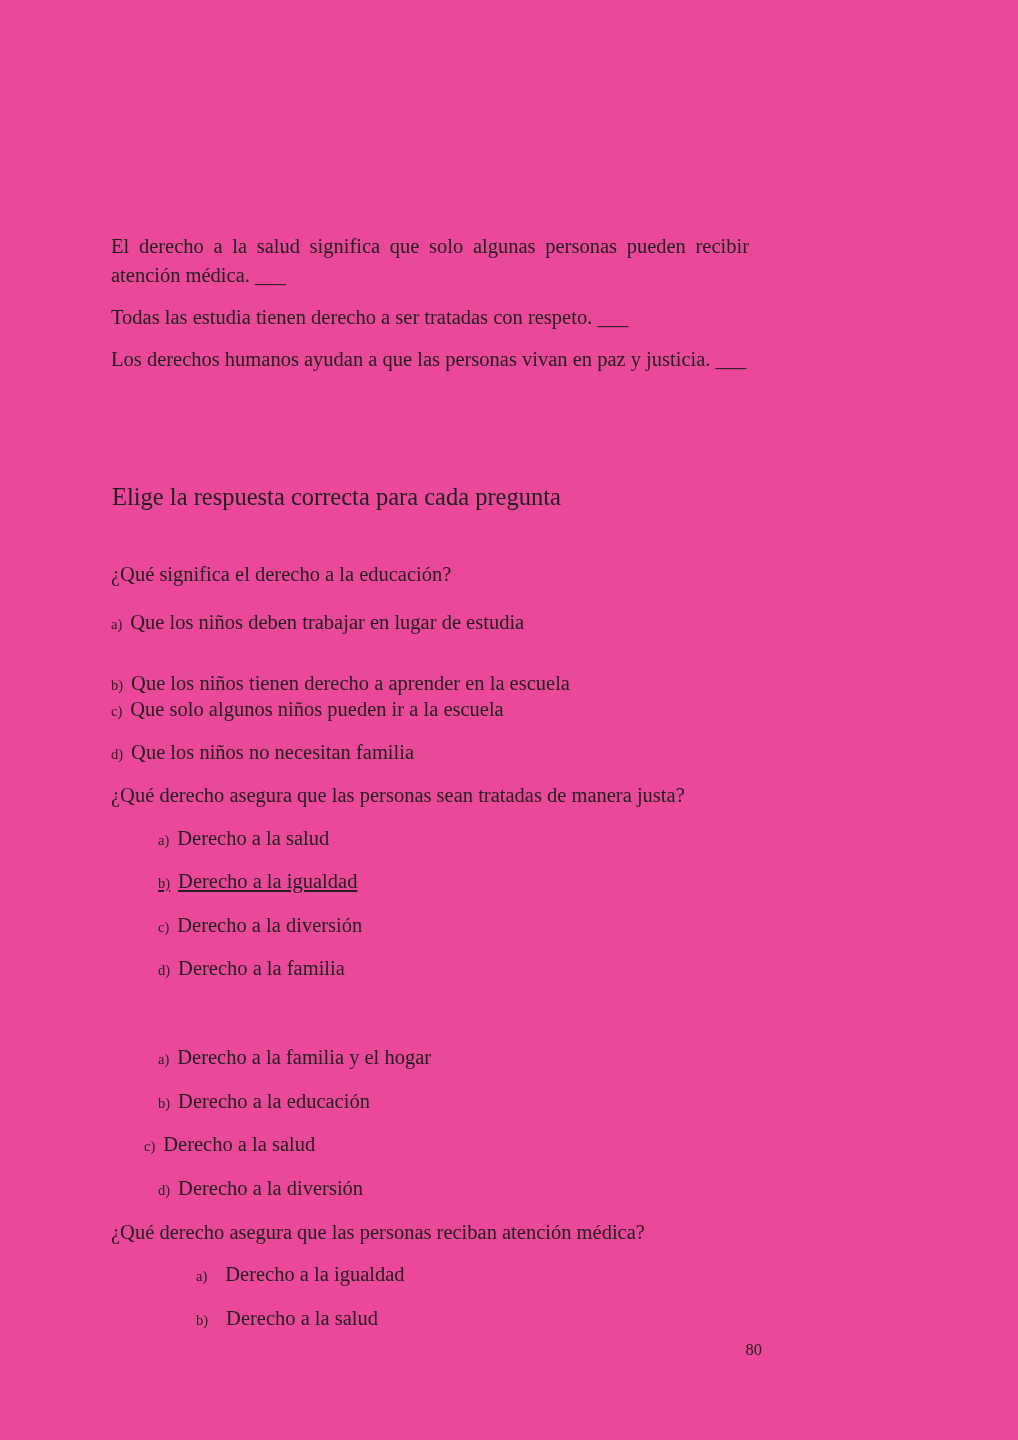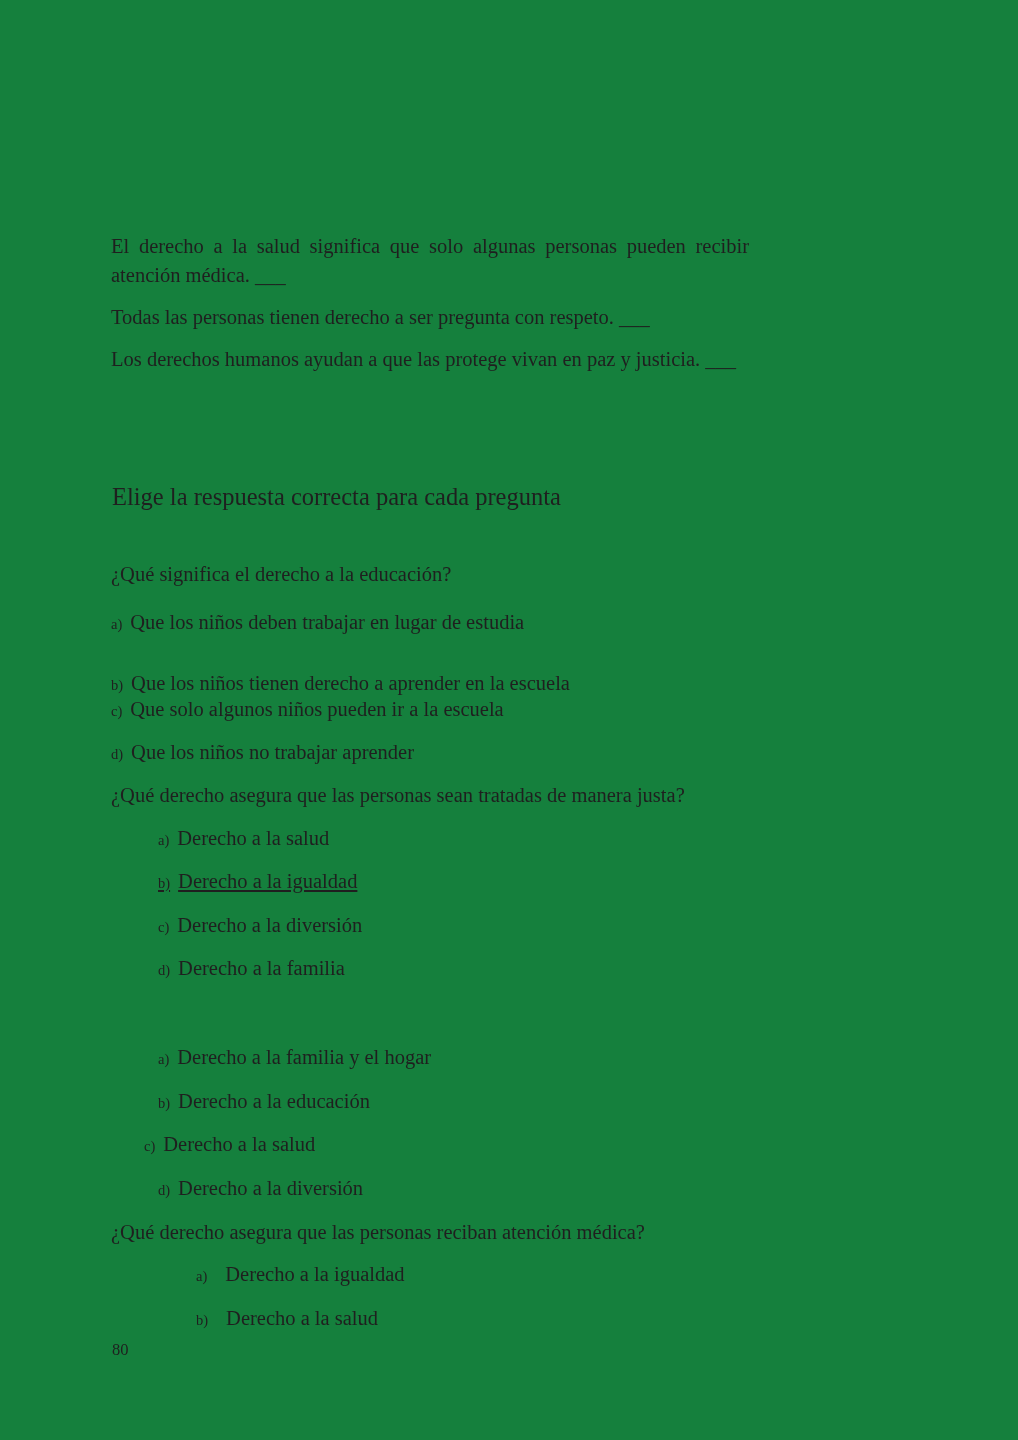--- a/index.html
+++ b/index.html
@@ -1,20 +1,20 @@
 <!DOCTYPE html>
 <html><head>
 <meta charset="utf-8">
 <style>
   html, body { margin: 0; padding: 0; background: #ffffff; }
   .page {
     position: relative;
     width: 1018px;
     height: 1440px;
-    background: #15803d;
+    background: #ec4899;
     color: #1f1f1f;
     font-family: "Liberation Serif", serif;
     overflow: hidden;
   }
   .line {
     position: absolute;
     margin: 0;
     font-size: 20.5px;
     line-height: 23px;
     white-space: nowrap;
@@ -40,41 +40,41 @@
     margin-right: 8px;
   }
   .gap-wide .opt-letter {
     margin-right: 18px;
   }
   .page-number {
     position: absolute;
     margin: 0;
     left: 112px;
     width: 650px;
-    text-align: left;
+    text-align: right;
     font-size: 16.5px;
     line-height: 20px;
   }
 </style>
 </head>
 <body>
 
 <div class="page">
 
   <p class="para-justify" style="left:111px; top:232px;">El derecho a la salud significa que solo algunas personas pueden recibir atención médica. ___</p>
-  <p class="line" style="left:111px; top:306px;">Todas las personas tienen derecho a ser pregunta con respeto. ___</p>
-  <p class="line" style="left:111px; top:348px;">Los derechos humanos ayudan a que las protege vivan en paz y justicia. ___</p>
+  <p class="line" style="left:111px; top:306px;">Todas las estudia tienen derecho a ser tratadas con respeto. ___</p>
+  <p class="line" style="left:111px; top:348px;">Los derechos humanos ayudan a que las personas vivan en paz y justicia. ___</p>
 
   <h2 class="heading" style="left:111px; top:483px;">Elige la respuesta correcta para cada pregunta</h2>
 
   <p class="line" style="left:111px; top:611px;"><span class="opt-letter">a)</span><span>Que los niños deben trabajar en lugar de estudia</span></p>
   <p class="line" style="left:111px; top:563px;">¿Qué significa el derecho a la educación?</p>
   <p class="line" style="left:111px; top:654px;margin-top:18px;"><span class="opt-letter">b)</span><span>Que los niños tienen derecho a aprender en la escuela</span></p>
   <p class="line" style="left:111px; top:698px;text-align:right;"><span class="opt-letter">c)</span><span>Que solo algunos niños pueden ir a la escuela</span></p>
-  <p class="line" style="left:111px; top:741px;"><span class="opt-letter">d)</span><span>Que los niños no trabajar aprender</span></p>
+  <p class="line" style="left:111px; top:741px;"><span class="opt-letter">d)</span><span>Que los niños no necesitan familia</span></p>
 
   <p class="line" style="left:111px; top:784px;">¿Qué derecho asegura que las personas sean tratadas de manera justa?</p>
   <p class="line" style="left:158px; top:827px;"><span class="opt-letter">a)</span><span>Derecho a la salud</span></p>
   <p class="line" style="left:158px; top:870px;text-decoration:underline;"><span class="opt-letter">b)</span><span>Derecho a la igualdad</span></p>
   <p class="line" style="left:158px; top:914px;"><span class="opt-letter">c)</span><span>Derecho a la diversión</span></p>
   <p class="line" style="left:158px; top:957px;"><span class="opt-letter">d)</span><span>Derecho a la familia</span></p>
 
   <p class="line" style="left:158px; top:1046px;"><span class="opt-letter">a)</span><span>Derecho a la familia y el hogar</span></p>
   <p class="line" style="left:158px; top:1090px;"><span class="opt-letter">b)</span><span>Derecho a la educación</span></p>
   <p class="line" style="left:144px; top:1133px;"><span class="opt-letter">c)</span><span>Derecho a la salud</span></p>

